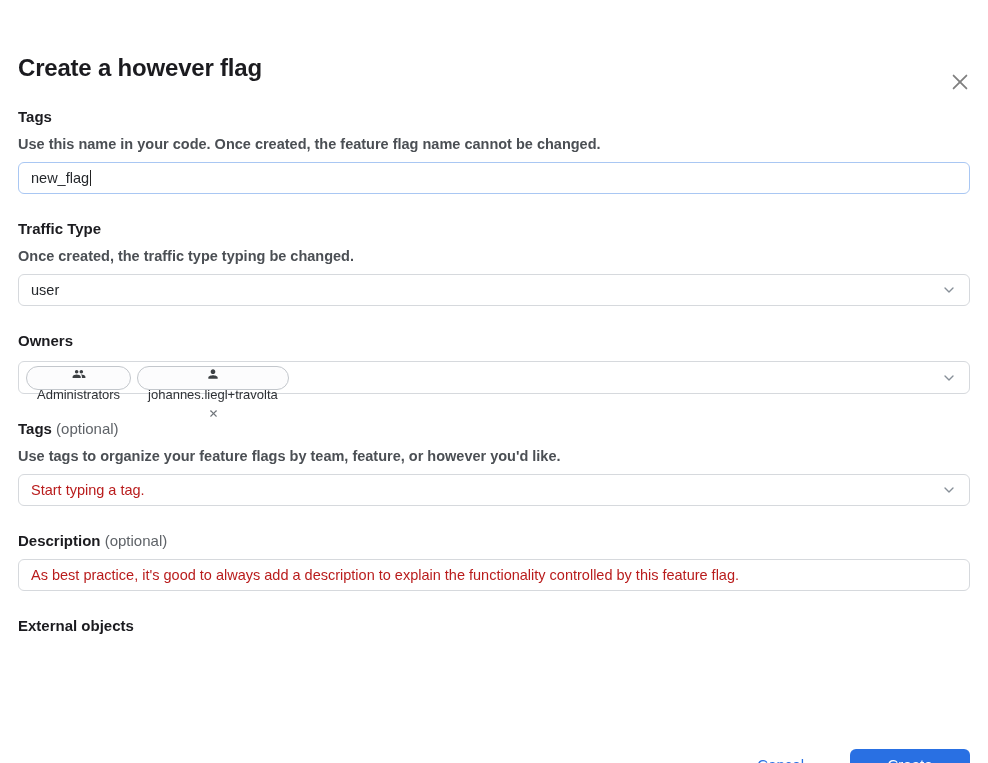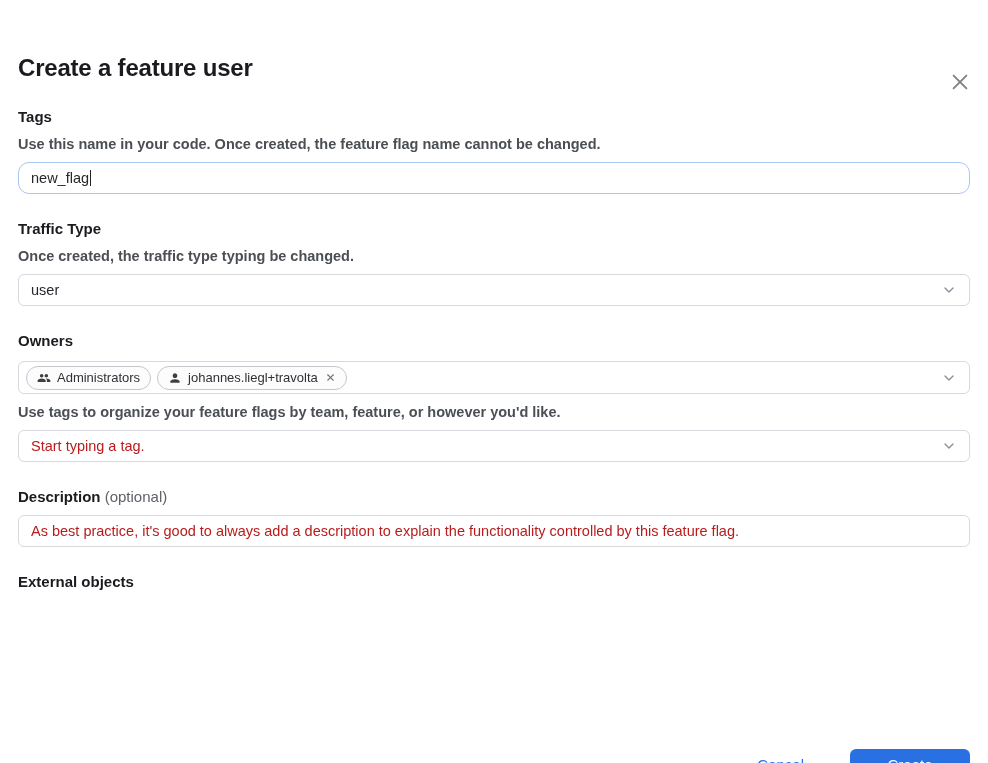--- a/index.html
+++ b/index.html
@@ -44,21 +44,21 @@
   .input-box, .select-box {
     margin-top: 9px;
     height: 32px;
     border: 1px solid #d6d9dd;
     border-radius: 6px;
     background: #fff;
     display: flex; align-items: center;
     padding: 0 12px;
     font-size: 14.5px; color: #25282c;
   }
-  .input-box.focused { border-color: #a9c7f3; border-radius: 11px; }
+  .input-box.focused { border-color: #a9c7f3; }
   .select-box { justify-content: space-between; cursor: pointer; }
   .placeholder { color: #b91c1c; }
   .caret {
     display: inline-block;
     width: 1px; height: 16px;
     background: #222;
     margin-left: 1px;
     vertical-align: middle;
   }
   .chips-field {
@@ -73,20 +73,21 @@
   .chips-wrap { display: flex; align-items: center; gap: 6px; }
   .chip {
     display: inline-flex; align-items: center; gap: 6px;
     height: 24px;
     border: 1px solid #c3c7cc;
     border-radius: 999px;
     padding: 0 10px;
     background: #fcfcfd;
     font-size: 13px; color: #2e3135;
     white-space: nowrap;
+    flex-direction: column;
   }
   .chip .remove-x { display: inline-flex; margin-left: 1px; cursor: pointer; }
   .para {
     margin-top: 9px;
     font-size: 14.5px; line-height: 18.5px;
     color: #4b4f54;
     max-width: 952px;
   }
   .link { color: #2970e3; font-weight: 700; cursor: pointer; text-decoration: none; }
   .footer {
@@ -117,21 +118,21 @@
 
   <div class="close-btn">
     <span>
       <svg width="22" height="22" viewBox="0 0 24 24" fill="none" stroke="#808080" stroke-width="2" stroke-linecap="round">
         <line x1="5" y1="5" x2="19" y2="19"></line>
         <line x1="19" y1="5" x2="5" y2="19"></line>
       </svg>
     </span>
   </div>
 
-  <h1 class="modal-title">Create a feature user</h1>
+  <h1 class="modal-title">Create a however flag</h1>
 
   <div class="field-label">Tags</div>
   <div class="help-text">Use this name in your code. Once created, the feature flag name cannot be changed.</div>
   <div class="input-box focused">
     <span>new_flag</span>
       <span class="caret"></span>
   </div>
 
   <div class="field-label">Traffic Type</div>
   <div class="help-text">Once created, the traffic type typing be changed.</div>
@@ -170,20 +171,24 @@
         </span>
       </span>
     </span>
     <span>
       <svg width="16" height="16" viewBox="0 0 24 24" fill="none" stroke="#878f98" stroke-width="2" stroke-linecap="round" stroke-linejoin="round">
         <polyline points="6,9 12,15 18,9"></polyline>
       </svg>
     </span>
   </div>
 
+  <div class="field-label">
+    <span>Tags</span>
+    <span class="optional">(optional)</span>
+  </div>
   <div class="help-text">Use tags to organize your feature flags by team, feature, or however you'd like.</div>
   <div class="select-box">
     <span class="placeholder">Start typing a tag.</span>
     <span>
       <svg width="16" height="16" viewBox="0 0 24 24" fill="none" stroke="#878f98" stroke-width="2" stroke-linecap="round" stroke-linejoin="round">
         <polyline points="6,9 12,15 18,9"></polyline>
       </svg>
     </span>
   </div>
 

